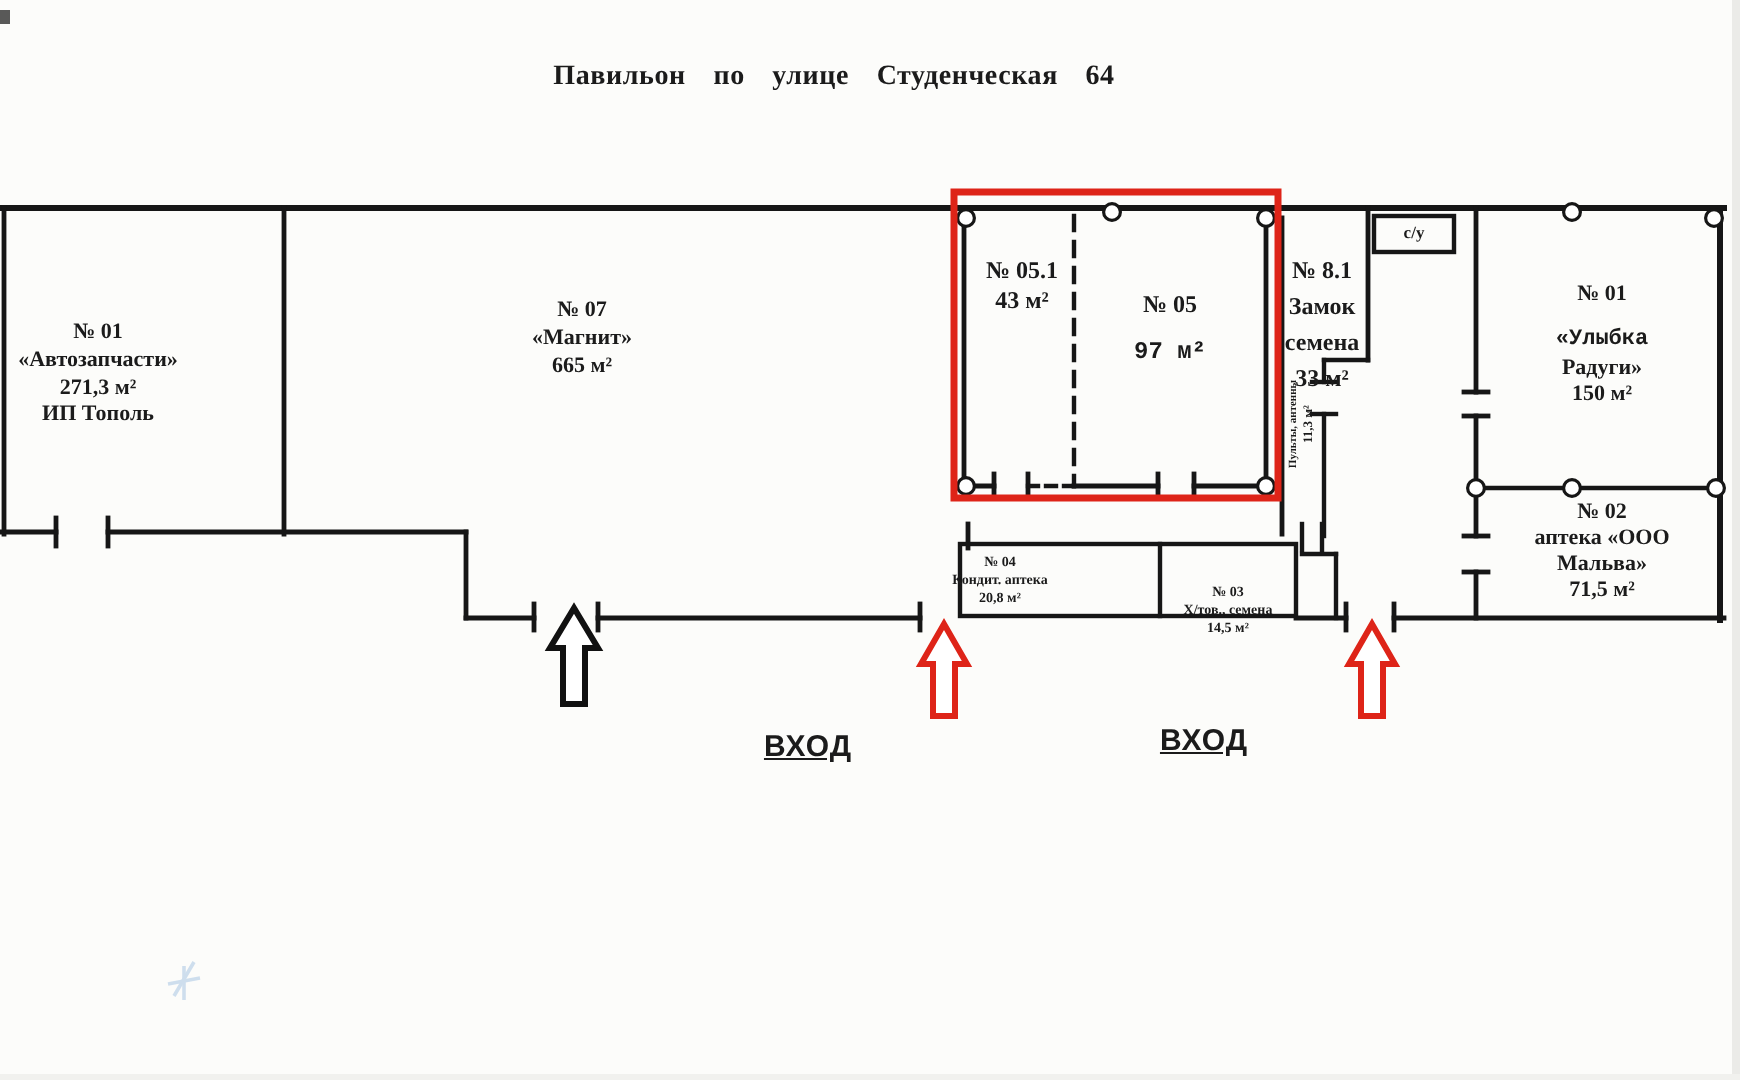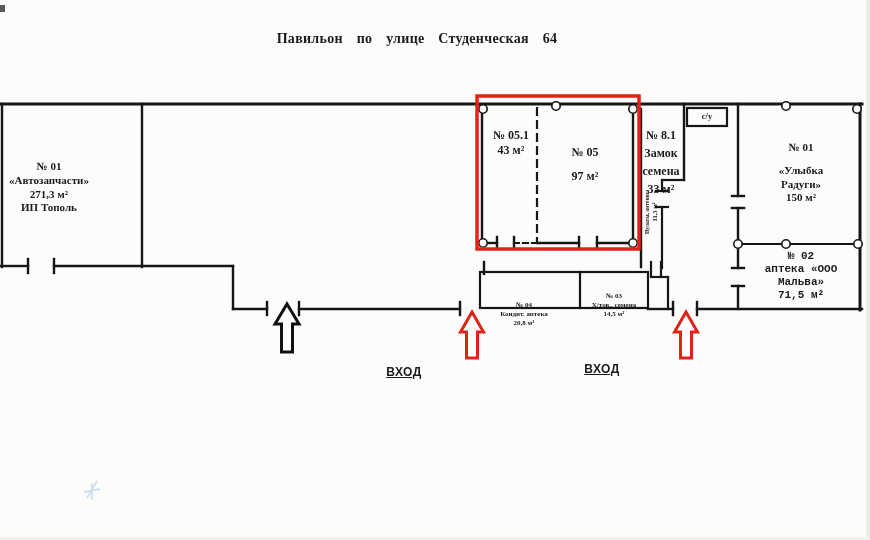--- a/index.html
+++ b/index.html
@@ -6,27 +6,27 @@
   body{width:870px;height:540px;overflow:hidden;background:#fcfcfa;}
   #canvas{position:relative;width:870px;height:540px;background:#fcfcfa;overflow:hidden;
           font-family:"Liberation Serif","DejaVu Serif",serif;color:#1b1b1b;}
   #linework{position:absolute;left:0;top:0;width:870px;height:540px;}
   .lbl{position:absolute;transform:translateX(-50%);text-align:center;font-weight:700;
        line-height:1.25;white-space:nowrap;color:#1b1b1b;}
   .f11{font-size:11px;}
   .f95{font-size:12px;}
   .f7{font-size:7px;line-height:1.27;}
   .title{font-size:14px;font-weight:700;word-spacing:10px;letter-spacing:.3px;}
-  .entrance{font-family:"Liberation Sans","DejaVu Sans",sans-serif;font-size:12px;
+  .entrance{font-family:"Liberation Sans","DejaVu Sans",sans-serif;font-size:15px;
             font-weight:700;text-decoration:underline;letter-spacing:.5px;}
   .wc{font-size:8.5px;}
   .strip{transform:translate(-50%,-50%) rotate(-90deg);line-height:1.3;}
   .strip .s1{font-size:5.5px;font-weight:700;}
   .strip .s2{font-size:6.5px;font-weight:700;}
-  .gap8{margin-top:9px;}
+  .gap8{margin-top:9px;font-family:Liberation Mono, monospace;}
   .edge-right{position:absolute;right:0;top:0;width:4px;height:540px;background:#ebebe8;}
   .edge-bottom{position:absolute;left:0;bottom:0;width:870px;height:3px;background:#f1f1ee;}
 </style>
 </head>
 <body>
 
 <div id="canvas">
 
   <svg id="linework" viewBox="0 0 870 540">
 
@@ -131,20 +131,25 @@
 
   <div class="lbl title" style="left:417px;top:30px;">Павильон по улице Студенческая 64</div>
 
   <div class="lbl f11" style="left:49px;top:160px;">
     <div>№ 01</div>
     <div>«Автозапчасти»</div>
     <div>271,3 м²</div>
     <div>ИП Тополь</div>
   </div>
 
+  <div class="lbl f11" style="left:291px;top:149px;">
+    <div>№ 07</div>
+    <div>«Магнит»</div>
+    <div>665 м²</div>
+  </div>
 
   <div class="lbl f95" style="left:511px;top:128px;">
     <div>№ 05.1</div>
     <div>43 м²</div>
   </div>
 
   <div class="lbl f95" style="left:585px;top:145px;">
     <div>№ 05</div>
     <div class="gap8">97 м²</div>
   </div>
@@ -163,28 +168,28 @@
     <div class="s2">11,3 м²</div>
   </div>
 
   <div class="lbl f11" style="left:801px;top:141px;">
     <div>№ 01</div>
     <div class="gap8">«Улыбка</div>
     <div>Радуги»</div>
     <div>150 м²</div>
   </div>
 
-  <div class="lbl f11" style="left:801px;top:250px;line-height:1.18;font-family:Liberation Mono, monospace;">
+  <div class="lbl f11" style="left:801px;top:250px;line-height:1.18;">
     <div>№ 02</div>
     <div>аптека «ООО</div>
     <div>Мальва»</div>
     <div>71,5 м²</div>
   </div>
 
-  <div class="lbl f7" style="left:524px;top:277px;margin-top:24px;">
+  <div class="lbl f7" style="left:500px;top:277px;">
     <div>№ 04</div>
     <div>Кондит. аптека</div>
     <div>20,8 м²</div>
   </div>
 
   <div class="lbl f7" style="left:614px;top:280px;margin-top:12px;">
     <div>№ 03</div>
     <div>Х/тов., семена</div>
     <div>14,5 м²</div>
   </div>

